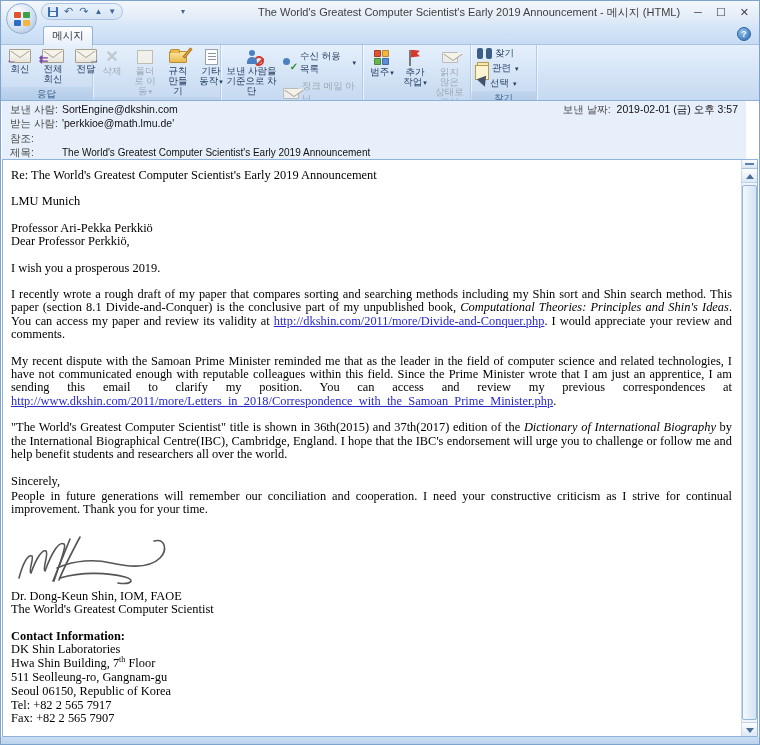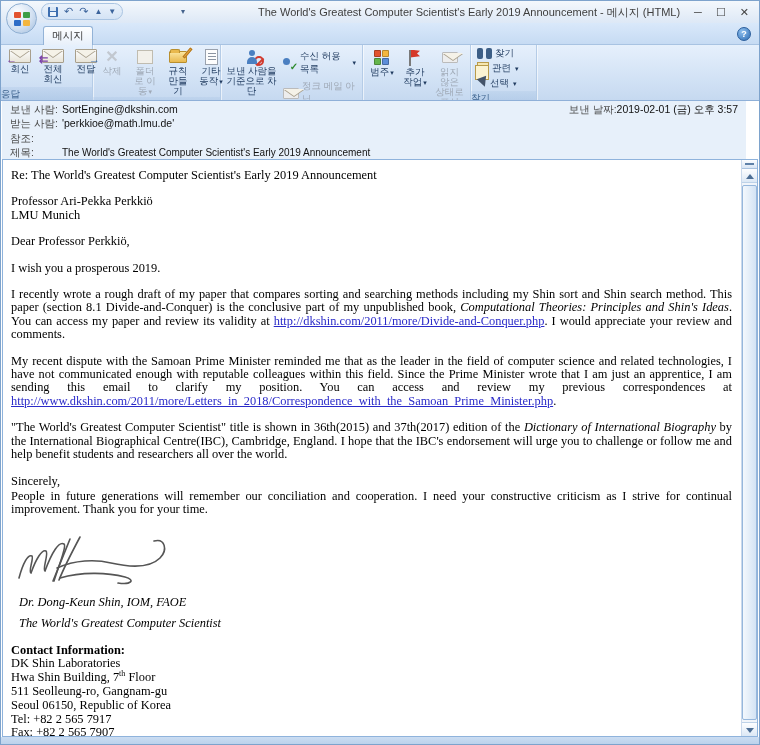--- a/index.html
+++ b/index.html
@@ -33,21 +33,21 @@
     border-radius:3px 3px 0 0;font-size:10.5px;color:#333;display:flex;align-items:center;justify-content:center;}
   .help{position:absolute;right:8px;top:4px;width:14px;height:14px;border-radius:50%;
     background:radial-gradient(circle at 35% 30%,#8FC0EF,#2E6DB4);border:1px solid #2A5E9C;
     color:#fff;font-size:9px;font-weight:bold;display:flex;align-items:center;justify-content:center;}
   .help:after{content:"?";}
   
   .ribbon{position:absolute;top:44px;left:0;right:0;height:55px;
     background:linear-gradient(#E6F0FC,#CFE0F4 70%,#C6D9F0);display:flex;}
   .grp{display:flex;flex-direction:column;border-right:1px solid #B5CCE7;box-shadow:1px 0 0 rgba(255,255,255,.6);}
   .grp-body{flex:1;display:flex;align-items:stretch;padding:2px 3px 0 3px;gap:1px;}
-  .grp-label{height:13px;font-size:9.5px;color:#3F648F;line-height:13px;
+  .grp-label{height:13px;font-size:9.5px;color:#3F648F;text-align:center;line-height:13px;
     background:linear-gradient(rgba(164,193,227,.25),rgba(164,193,227,.55));position:relative;}
   .launcher{position:absolute;right:2px;top:2px;width:9px;height:9px;border-left:1px solid #6F8FB5;
     border-top:1px solid #6F8FB5;}
   .launcher:after{content:"";position:absolute;right:1px;bottom:1px;border:3px solid transparent;
     border-right-color:#6F8FB5;border-bottom-color:#6F8FB5;}
   .btn-lg{display:flex;flex-direction:column;align-items:center;justify-content:flex-start;
     padding:2px 2px 0 2px;border-radius:3px;min-width:32px;}
   .btn-lg .cap{font-size:9.5px;line-height:10px;color:#1F3A5F;text-align:center;margin-top:1px;white-space:pre-line;}
   .btn-lg.dis .cap{color:#9FA9B6;}
   .btn-sm{display:flex;align-items:center;gap:3px;padding:1px 3px;border-radius:2px;font-size:9.5px;color:#1F3A5F;}
@@ -91,33 +91,33 @@
   .safe-ico:before{content:"";position:absolute;left:0;top:1px;width:7px;height:7px;border-radius:50%;background:#4A7FC1;}
   .safe-ico:after{content:"✓";position:absolute;right:-1px;bottom:-2px;color:#2E8B2E;font-size:10px;font-weight:bold;}
   
   .sepline{position:absolute;top:99px;left:0;right:0;height:1px;background:#8FB0D8;}
   .mailheader{position:absolute;top:100px;left:1px;right:13px;height:58px;background:#E7F0FA;
     font-size:10.5px;color:#000;}
   .mh-row{display:flex;padding:1.5px 8px 0 8px;line-height:13px;}
   .mh-label{width:52px;color:#4A4A4A;flex:none;}
   .mh-value{color:#111;}
   .mh-right{margin-left:auto;display:flex;}
-  .mh-right .mh-label{width:auto;}
+  .mh-right .mh-label{width:auto;margin-right:6px;}
   
   .mailbody{position:absolute;top:158px;left:1px;right:1px;bottom:7px;background:#fff;
     border:1px solid #8FB3DC;}
   .bodytext{position:absolute;left:0;top:0;right:17px;bottom:0;padding:9px 8px 0 8px;
     font-family:"Liberation Serif",serif;font-size:12.4px;line-height:13.4px;color:#000;overflow:hidden;}
   .para{margin:0 0 13px 0;text-align:justify;}
   .para.noj{text-align:left;}
   .bodytext a{color:#2A2AC9;text-decoration:underline;cursor:pointer;}
   .em{font-style:italic;}
   .bold{font-weight:bold;}
   sup{font-size:8px;line-height:0;font-family:Liberation Serif, serif;}
-  .sigline{margin:8px;line-height:13.4px;font-style:italic;}
+  .sigline{margin:0;line-height:13.4px;}
   .contact{margin-top:13px;}
   .contact div{line-height:13.8px;}
   
   .sb{position:absolute;top:0;right:0;bottom:0;width:16px;background:#F1F5FA;border-left:1px solid #C9D9EC;}
   .sb-split{position:absolute;top:0;left:0;right:0;height:9px;background:linear-gradient(#FDFEFF,#D7E4F3);
     border-bottom:1px solid #A9C2DF;}
   .sb-split:after{content:"";position:absolute;left:3px;right:3px;top:3px;height:2px;background:#5E81A8;}
   .sb-up{position:absolute;top:9px;left:0;right:0;height:14px;background:linear-gradient(#FDFEFF,#DCE8F5);
     border-bottom:1px solid #BDD2E8;}
   .sb-up:after{content:"";position:absolute;left:4px;top:5px;border:4px solid transparent;border-bottom:5px solid #4D6F96;border-top:none;}
@@ -342,22 +342,22 @@
     </div>
     <div class="mh-row">
       <span class="mh-label">제목:</span>
       <span class="mh-value" style="font-size:10px">The World's Greatest Computer Scientist's Early 2019 Announcement</span>
     </div>
   </div>
 
   <div class="mailbody">
     <div class="bodytext">
       <p class="para noj">Re: The World's Greatest Computer Scientist's Early 2019 Announcement</p>
+      <p class="para noj">LMU Munich</p>
       <p class="para noj" style="margin-bottom:0">Professor Ari-Pekka Perkkiö</p>
-      <p class="para noj">LMU Munich</p>
       <p class="para noj">Dear Professor Perkkiö,</p>
       <p class="para noj">I wish you a prosperous 2019.</p>
 
       <p class="para"><span>I recently wrote a rough draft of my paper that compares sorting and searching methods including my Shin sort and Shin search method. This paper (section 8.1 Divide-and-Conquer) is the conclusive part of my unpublished book, </span><span class="em">Computational Theories: Principles and Shin's Ideas</span><span>. You can access my paper and review its validity at </span><a>http://dkshin.com/2011/more/Divide-and-Conquer.php</a><span>. I would appreciate your review and comments.</span></p>
 
       <p class="para"><span>My recent dispute with the Samoan Prime Minister reminded me that as the leader in the field of computer science and related technologies, I have not communicated enough with reputable colleagues within this field. Since the Prime Minister wrote that I am just an apprentice, I am sending this email to clarify my position. You can access and review my previous correspondences at </span><a>http://www.dkshin.com/2011/more/Letters_in_2018/Correspondence_with_the_Samoan_Prime_Minister.php</a><span>.</span></p>
 
       <p class="para"><span>"The World's Greatest Computer Scientist" title is shown in 36th(2015) and 37th(2017) edition of the </span><span class="em">Dictionary of International Biography</span><span> by the International Biographical Centre(IBC), Cambridge, England. I hope that the IBC's endorsement will urge you to challenge or follow me and help benefit students and researchers all over the world.</span></p>
 
       <p class="para noj" style="margin-bottom:2px">Sincerely,</p>

